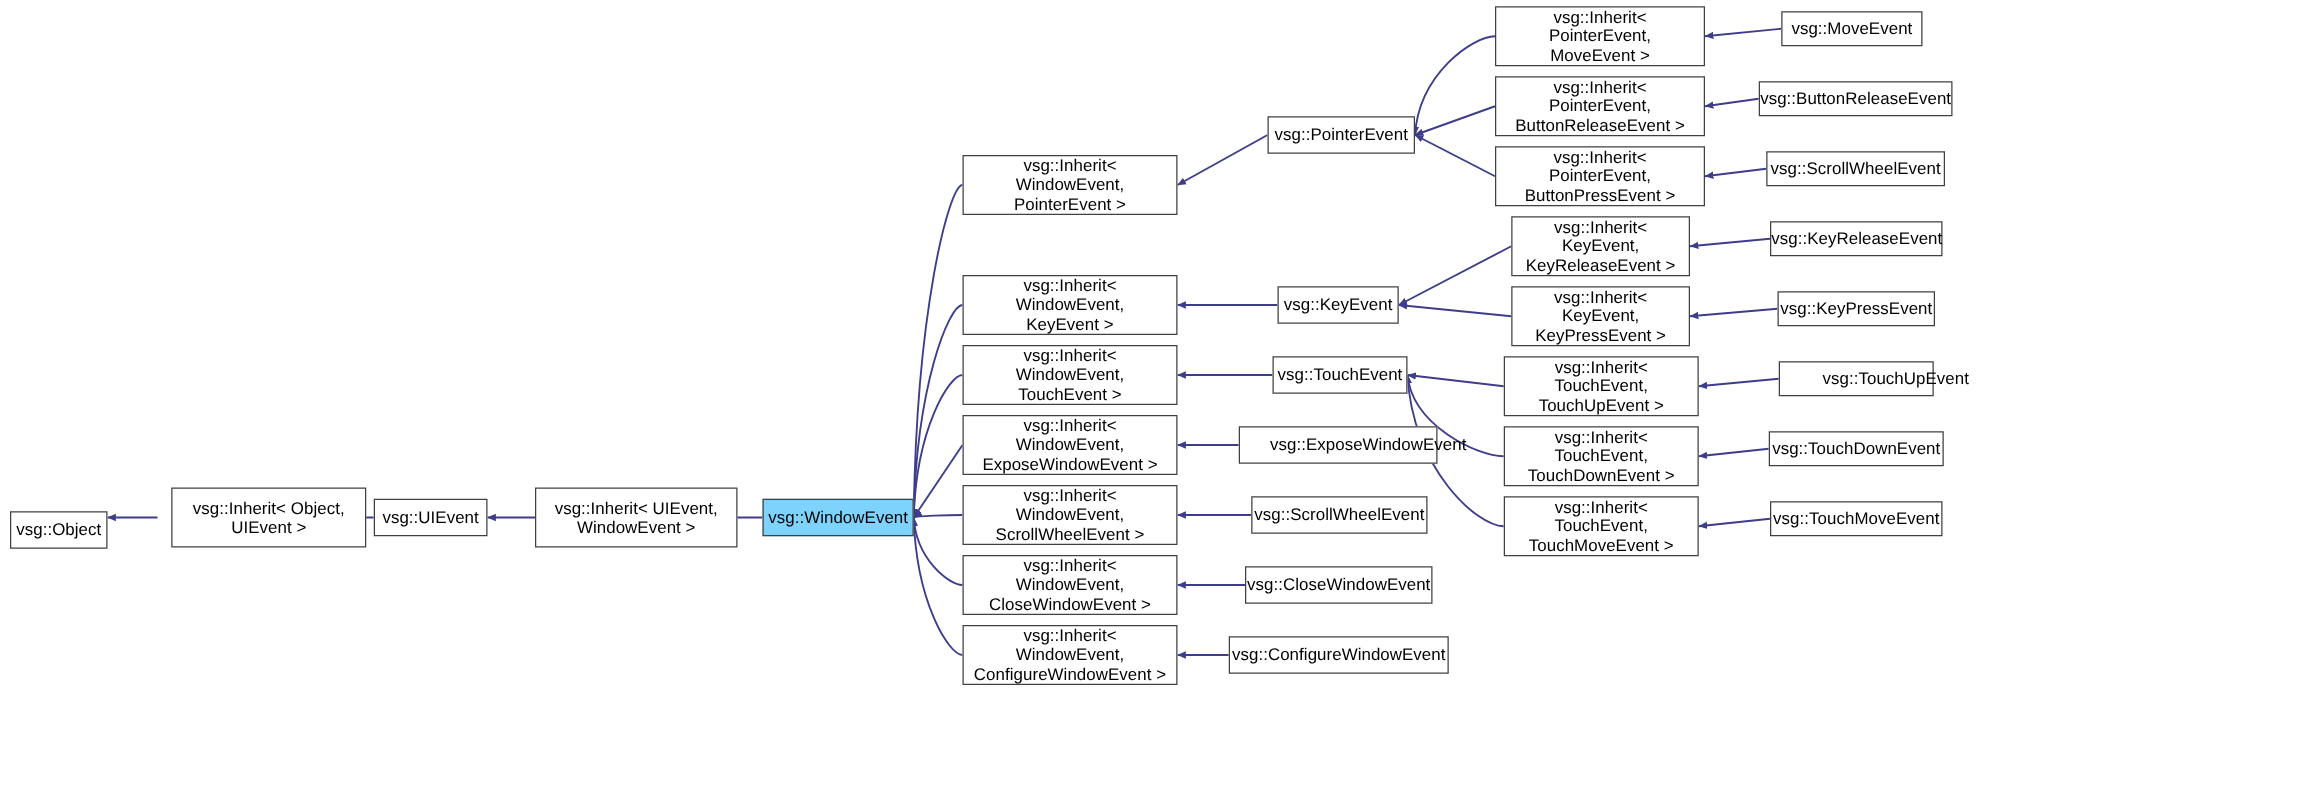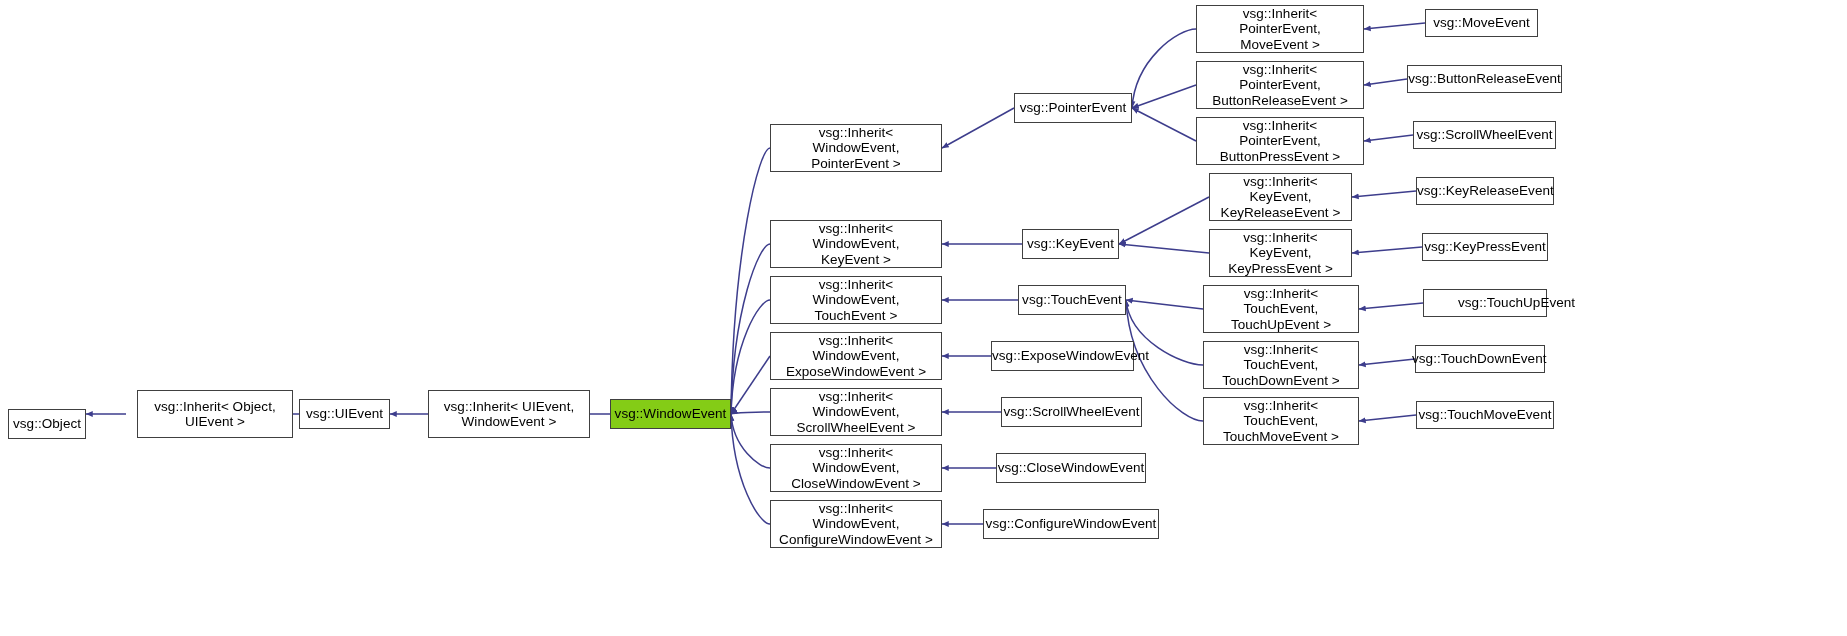--- a/index.html
+++ b/index.html
@@ -33,21 +33,21 @@
     line-height: 15.5px;
     text-align: center;
     display: flex;
     align-items: center;
     justify-content: center;
     white-space: pre-line;
     letter-spacing: 0.05px;
     z-index: 5;
   }
   .node.current {
-    background: #84cc16;
+    background: #7dd3fc;
     border: 1px solid #404040;
   }
   .node span {
     display: block;
     width: 100%;
     padding: 0 4px;
   }
 </style>
 </head>
 <body>
@@ -112,21 +112,21 @@
 ExposeWindowEvent &gt;</span></div>
       <div class="node" style="left: 770px; top: 388px; width: 172px; height: 48px;"><span>vsg::Inherit&lt; WindowEvent,
 ScrollWheelEvent &gt;</span></div>
       <div class="node" style="left: 770px; top: 444px; width: 172px; height: 48px;"><span>vsg::Inherit&lt; WindowEvent,
 CloseWindowEvent &gt;</span></div>
       <div class="node" style="left: 770px; top: 500px; width: 172px; height: 48px;"><span>vsg::Inherit&lt; WindowEvent,
 ConfigureWindowEvent &gt;</span></div>
       <div class="node" style="left: 1014px; top: 93px; width: 118px; height: 30px;"><span>vsg::PointerEvent</span></div>
       <div class="node" style="left: 1022px; top: 229px; width: 97px; height: 30px;"><span>vsg::KeyEvent</span></div>
       <div class="node" style="left: 1018px; top: 285px; width: 108px; height: 30px; justify-content: center;"><span>vsg::TouchEvent</span></div>
-      <div class="node" style="left: 991px; top: 341px; width: 143px; height: 30px;"><span>vsg::ExposeWindowEvent</span></div>
+      <div class="node" style="left: 991px; top: 341px; width: 159px; height: 30px; padding-left: 24px;"><span>vsg::ExposeWindowEvent</span></div>
       <div class="node" style="left: 1001px; top: 397px; width: 141px; height: 30px;"><span>vsg::ScrollWheelEvent</span></div>
       <div class="node" style="left: 996px; top: 453px; width: 150px; height: 30px;"><span>vsg::CloseWindowEvent</span></div>
       <div class="node" style="left: 983px; top: 509px; width: 176px; height: 30px;"><span>vsg::ConfigureWindowEvent</span></div>
       <div class="node" style="left: 1196px; top: 5px; width: 168px; height: 48px;"><span>vsg::Inherit&lt; PointerEvent,
 MoveEvent &gt;</span></div>
       <div class="node" style="left: 1196px; top: 61px; width: 168px; height: 48px;"><span>vsg::Inherit&lt; PointerEvent,
 ButtonReleaseEvent &gt;</span></div>
       <div class="node" style="left: 1196px; top: 117px; width: 168px; height: 48px;"><span>vsg::Inherit&lt; PointerEvent,
 ButtonPressEvent &gt;</span></div>
       <div class="node" style="left: 1209px; top: 173px; width: 143px; height: 48px;"><span>vsg::Inherit&lt; KeyEvent,
@@ -138,16 +138,16 @@
       <div class="node" style="left: 1203px; top: 341px; width: 156px; height: 48px;"><span>vsg::Inherit&lt; TouchEvent,
 TouchDownEvent &gt;</span></div>
       <div class="node" style="left: 1203px; top: 397px; width: 156px; height: 48px;"><span>vsg::Inherit&lt; TouchEvent,
 TouchMoveEvent &gt;</span></div>
       <div class="node" style="left: 1425px; top: 9px; width: 113px; height: 28px;"><span>vsg::MoveEvent</span></div>
       <div class="node" style="left: 1407px; top: 65px; width: 155px; height: 28px;"><span>vsg::ButtonReleaseEvent</span></div>
       <div class="node" style="left: 1413px; top: 121px; width: 143px; height: 28px;"><span>vsg::ScrollWheelEvent</span></div>
       <div class="node" style="left: 1416px; top: 177px; width: 138px; height: 28px;"><span>vsg::KeyReleaseEvent</span></div>
       <div class="node" style="left: 1422px; top: 233px; width: 126px; height: 28px;"><span>vsg::KeyPressEvent</span></div>
       <div class="node" style="left: 1423px; top: 289px; width: 124px; height: 28px; padding-left: 34px;"><span>vsg::TouchUpEvent</span></div>
-      <div class="node" style="left: 1415px; top: 345px; width: 130px; height: 28px; justify-content: flex-end;"><span>vsg::TouchDownEvent</span></div>
+      <div class="node" style="left: 1415px; top: 345px; width: 140px; height: 28px;"><span>vsg::TouchDownEvent</span></div>
       <div class="node" style="left: 1416px; top: 401px; width: 138px; height: 28px;"><span>vsg::TouchMoveEvent</span></div>
     </div>
 </div>
 
 </body></html>

